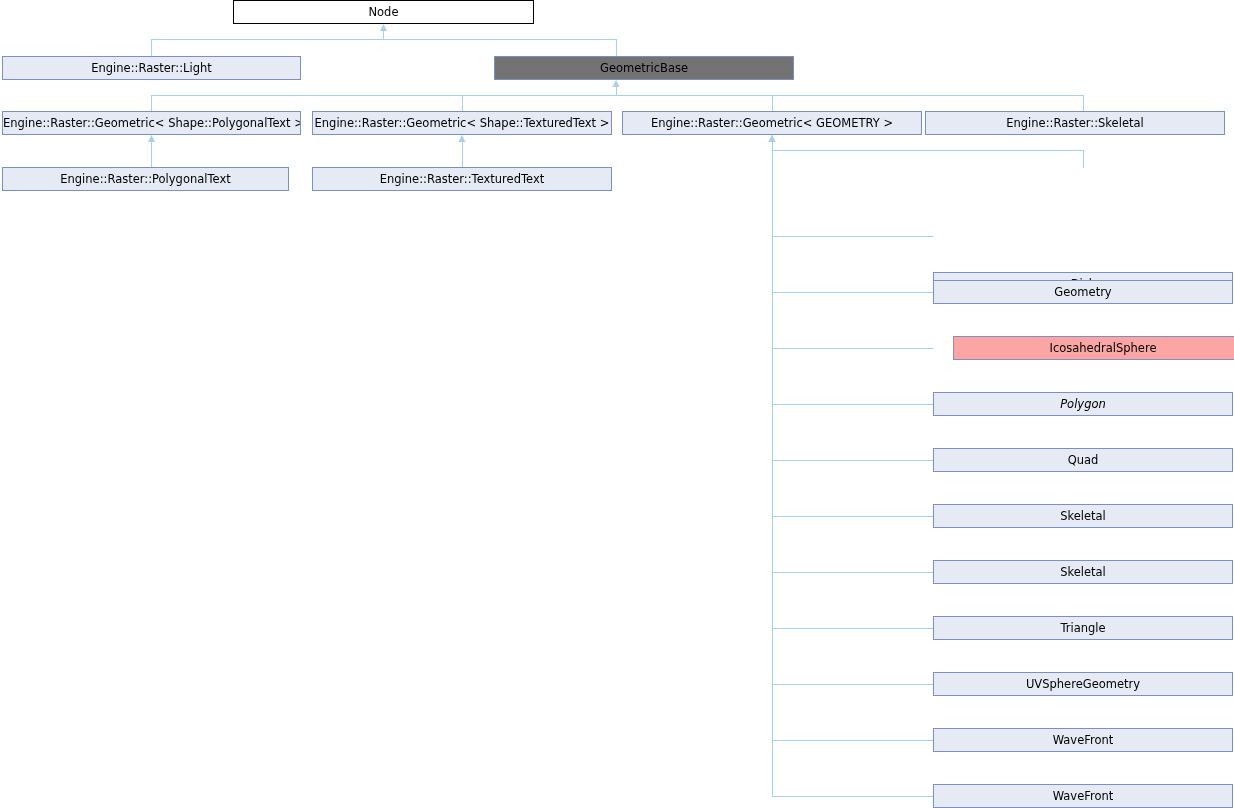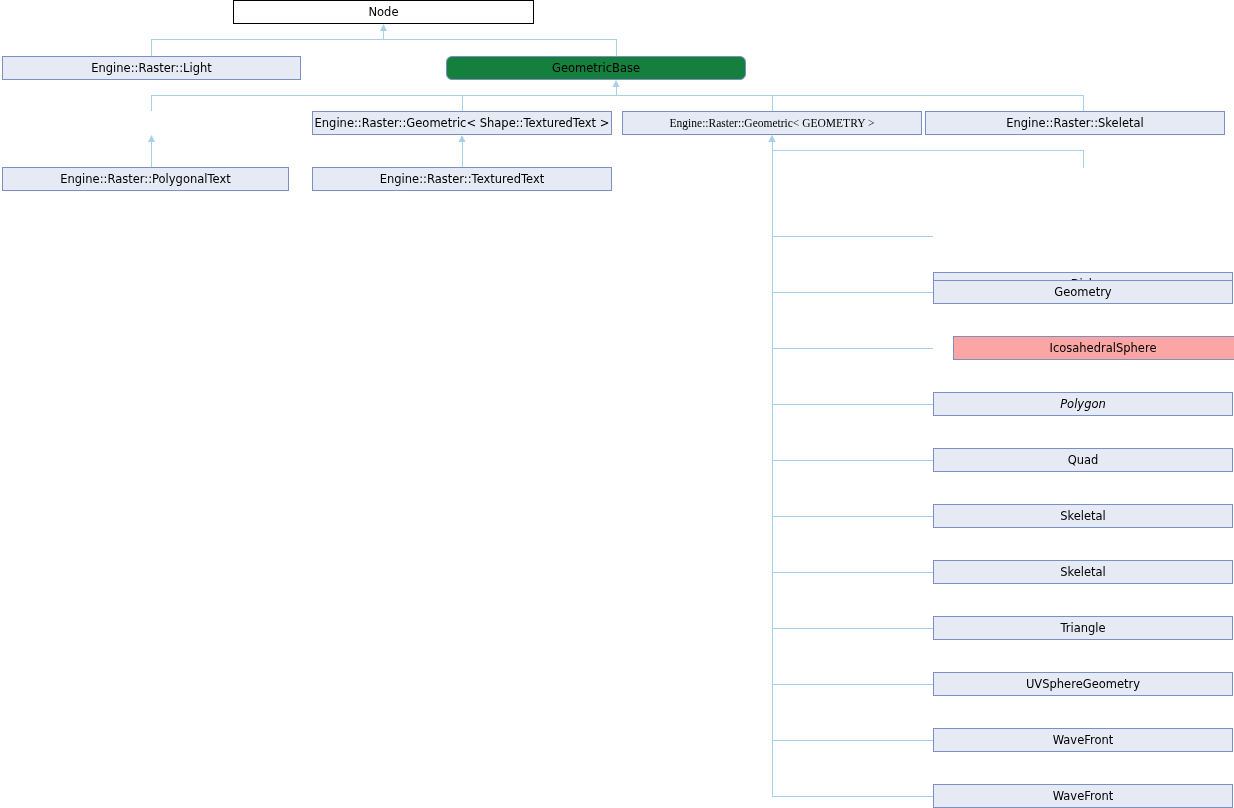--- a/index.html
+++ b/index.html
@@ -81,23 +81,24 @@
       <line x1="772" y1="460" x2="933" y2="460" stroke="#a8d0e6" stroke-width="1" shape-rendering="crispEdges"></line>
       <line x1="772" y1="516" x2="933" y2="516" stroke="#a8d0e6" stroke-width="1" shape-rendering="crispEdges"></line>
       <line x1="772" y1="572" x2="933" y2="572" stroke="#a8d0e6" stroke-width="1" shape-rendering="crispEdges"></line>
       <line x1="772" y1="628" x2="933" y2="628" stroke="#a8d0e6" stroke-width="1" shape-rendering="crispEdges"></line>
       <line x1="772" y1="684" x2="933" y2="684" stroke="#a8d0e6" stroke-width="1" shape-rendering="crispEdges"></line>
       <line x1="772" y1="740" x2="933" y2="740" stroke="#a8d0e6" stroke-width="1" shape-rendering="crispEdges"></line>
       <line x1="772" y1="796" x2="933" y2="796" stroke="#a8d0e6" stroke-width="1" shape-rendering="crispEdges"></line>
     </svg>
 <div class="node root" style="left: 233px; top: 0px; width: 301px; background: rgb(255, 255, 255); border-color: rgb(0, 0, 0); color: rgb(0, 0, 0);"><span>Node</span></div>
     <div class="node" style="left: 2px; top: 56px; width: 299px; background: rgb(230, 234, 244); border-color: rgb(123, 143, 192); color: rgb(0, 0, 0);"><span>Engine::Raster::Light</span></div>
-    <div class="node" style="left: 446px; top: 56px; width: 300px; background: #15803d; border-color: rgb(123, 143, 192); color: rgb(0, 0, 0); border-radius: 6px;"><span>GeometricBase</span></div>
+    <div class="node" style="left: 494px; top: 56px; width: 300px; background: #737373; border-color: rgb(123, 143, 192); color: rgb(0, 0, 0);"><span>GeometricBase</span></div>
+    <div class="node" style="left: 2px; top: 111px; width: 299px; background: rgb(230, 234, 244); border-color: rgb(123, 143, 192); color: rgb(0, 0, 0);"><span>Engine::Raster::Geometric&lt; Shape::PolygonalText &gt;</span></div>
     <div class="node" style="left: 312px; top: 111px; width: 300px; background: rgb(230, 234, 244); border-color: rgb(123, 143, 192); color: rgb(0, 0, 0);"><span>Engine::Raster::Geometric&lt; Shape::TexturedText &gt;</span></div>
-    <div class="node" style="left: 622px; top: 111px; width: 300px; background: rgb(230, 234, 244); border-color: rgb(123, 143, 192); color: rgb(0, 0, 0); font-family: Liberation Serif, serif;"><span>Engine::Raster::Geometric&lt; GEOMETRY &gt;</span></div>
+    <div class="node" style="left: 622px; top: 111px; width: 300px; background: rgb(230, 234, 244); border-color: rgb(123, 143, 192); color: rgb(0, 0, 0);"><span>Engine::Raster::Geometric&lt; GEOMETRY &gt;</span></div>
     <div class="node" style="left: 925px; top: 111px; width: 300px; background: rgb(230, 234, 244); border-color: rgb(123, 143, 192); color: rgb(0, 0, 0);"><span>Engine::Raster::Skeletal</span></div>
     <div class="node" style="left: 2px; top: 167px; width: 287px; background: rgb(230, 234, 244); border-color: rgb(123, 143, 192); color: rgb(0, 0, 0);"><span>Engine::Raster::PolygonalText</span></div>
     <div class="node" style="left: 312px; top: 167px; width: 300px; background: rgb(230, 234, 244); border-color: rgb(123, 143, 192); color: rgb(0, 0, 0);"><span>Engine::Raster::TexturedText</span></div>
     <div class="node" style="left: 933px; top: 224px; width: 300px; background: rgb(230, 234, 244); border-color: rgb(123, 143, 192); color: rgb(0, 0, 0); margin-top: 48px;"><span>Disk</span></div>
     <div class="node" style="left: 933px; top: 280px; width: 300px; background: rgb(230, 234, 244); border-color: rgb(123, 143, 192); color: rgb(0, 0, 0);"><span>Geometry</span></div>
     <div class="node" style="left: 933px; top: 336px; width: 300px; background: #fca5a5; border-color: rgb(123, 143, 192); color: rgb(0, 0, 0); margin-left: 20px;"><span>IcosahedralSphere</span></div>
     <div class="node" style="left: 933px; top: 392px; width: 300px; background: rgb(230, 234, 244); border-color: rgb(123, 143, 192); color: rgb(0, 0, 0); font-style: italic;"><span>Polygon</span></div>
     <div class="node" style="left: 933px; top: 448px; width: 300px; background: rgb(230, 234, 244); border-color: rgb(123, 143, 192); color: rgb(0, 0, 0);"><span>Quad</span></div>
     <div class="node" style="left: 933px; top: 504px; width: 300px; background: rgb(230, 234, 244); border-color: rgb(123, 143, 192); color: rgb(0, 0, 0);"><span>Skeletal</span></div>
     <div class="node" style="left: 933px; top: 560px; width: 300px; background: rgb(230, 234, 244); border-color: rgb(123, 143, 192); color: rgb(0, 0, 0);"><span>Skeletal</span></div>

